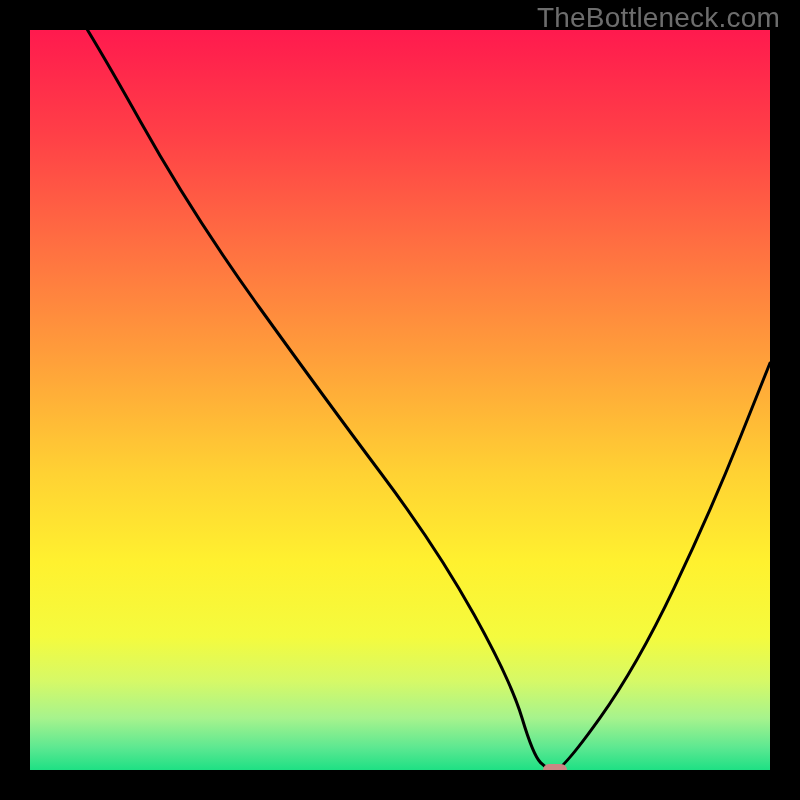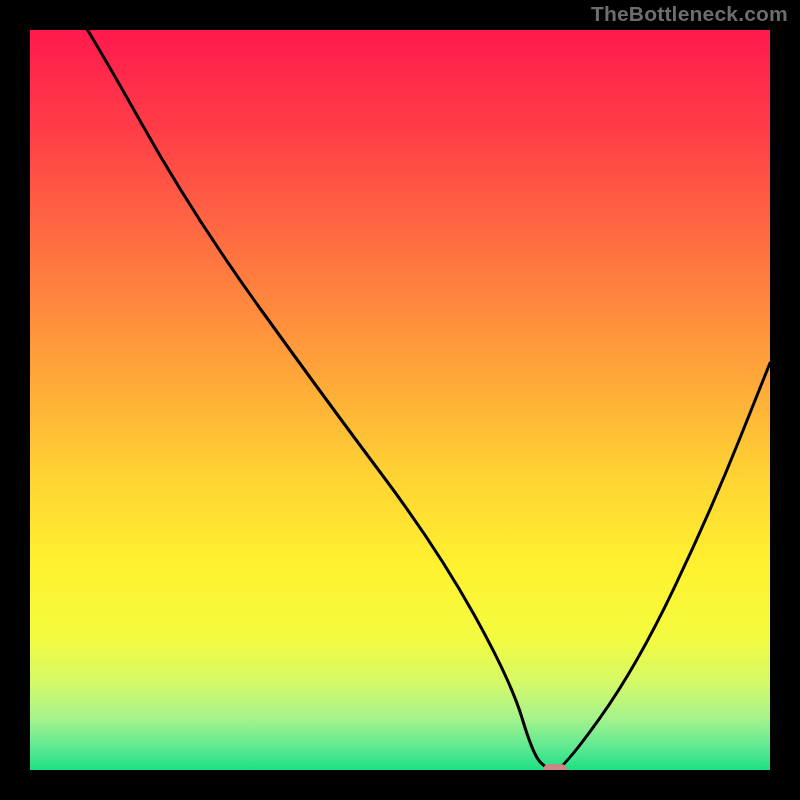--- a/index.html
+++ b/index.html
@@ -13,24 +13,24 @@
   }
   .frame {
     position: relative;
     width: 800px;
     height: 800px;
     background: #000;
   }
   .watermark {
     position: absolute;
     top: 2px;
-    right: 12px;
+    right: 20px;
     color: #6d6d6d;
-    font-size: 21px;
-    font-weight: 700;
+    font-size: 28px;
+    font-weight: 400;
     letter-spacing: 0.2px;
     z-index: 10;
   }
   .plot-area {
     position: absolute;
     left: 30px;
     top: 30px;
     width: 740px;
     height: 740px;
     overflow: hidden;

